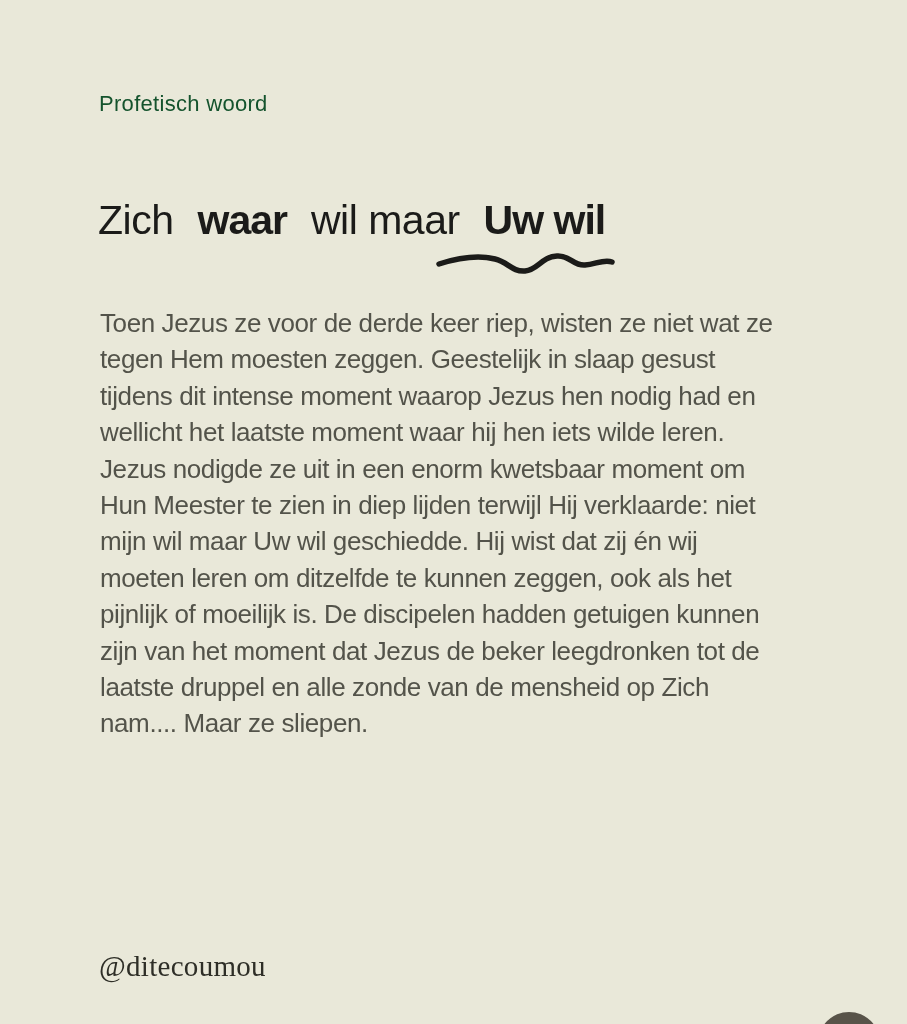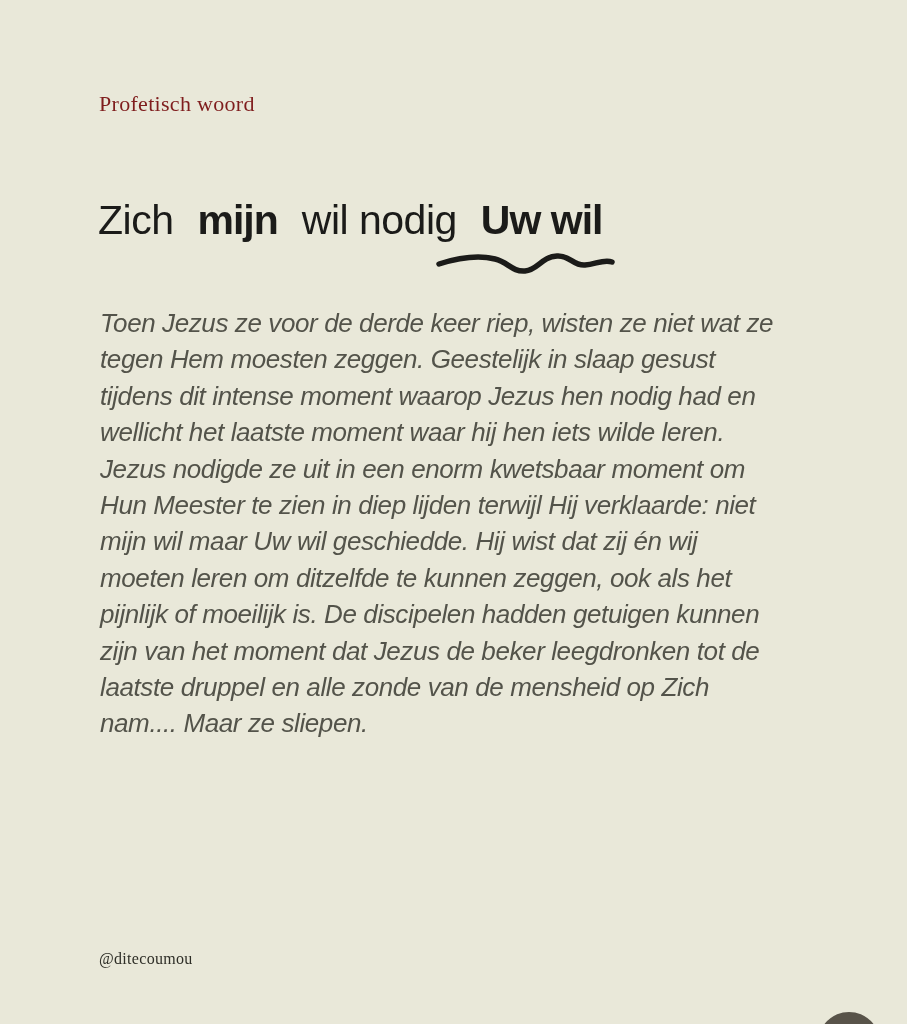--- a/index.html
+++ b/index.html
@@ -11,24 +11,24 @@
     width: 907px;
     height: 1024px;
     background: #e9e8d9;
     overflow: hidden;
     font-family: "Liberation Sans", sans-serif;
   }
   .kicker {
     position: absolute;
     left: 99px;
     top: 91px;
-    font-family: Liberation Serif, serif;
+    font-family: Liberation Sans, sans-serif;
     font-size: 22px;
     letter-spacing: 0.3px;
-    color: #7f1d1d;
+    color: #14532d;
   }
   .title {
     position: absolute;
     left: 98px;
     top: 197px;
     font-size: 41px;
     color: #1b1b19;
     letter-spacing: -0.5px;
     white-space: nowrap;
   }
@@ -53,35 +53,34 @@
     height: 32px;
   }
   .body-text {
     position: absolute;
     left: 100px;
     top: 305px;
     color: #53534a;
     font-size: 26px;
     line-height: 36.4px;
     letter-spacing: -0.4px;
-    font-style: italic;
   }
   .body-text p {
     margin: 0;
     white-space: pre;
   }
   .body-text p + p {
     margin-top: 36px;
   }
   .handle {
     position: absolute;
     left: 99px;
     top: 950px;
     font-family: "Liberation Serif", serif;
-    font-size: 16px;
+    font-size: 29px;
     letter-spacing: 0.3px;
     color: #2e2e27;
   }
   .partial-circle-button {
     position: absolute;
     left: 818px;
     top: 1012px;
     width: 62px;
     height: 62px;
     border-radius: 50%;
@@ -93,22 +92,22 @@
 </style>
 </head>
 <body>
 
 <div class="page">
 
   <div class="kicker">Profetisch woord</div>
 
   <div class="title">
     <span class="w light">Zich</span>
-    <span class="w bold">mijn</span>
-    <span class="w light">wil nodig</span>
+    <span class="w bold">waar</span>
+    <span class="w light">wil maar</span>
     <span class="w bold">Uw wil</span>
   </div>
 
   <svg class="squiggle" viewBox="0 0 185 32" aria-hidden="true">
     <path d="M6,19 C28,12 46,10 62,14 C75,17 79,27 92,26 C105,25 108,12 124,11 C137,10 140,21 152,20 C163,19 171,14 179,17" fill="none" stroke="#1b1b19" stroke-width="5.5" stroke-linecap="round"></path>
   </svg>
 
   <div class="body-text">
     <p>Toen Jezus ze voor de derde keer riep, wisten ze niet wat ze
 tegen Hem moesten zeggen. Geestelijk in slaap gesust

